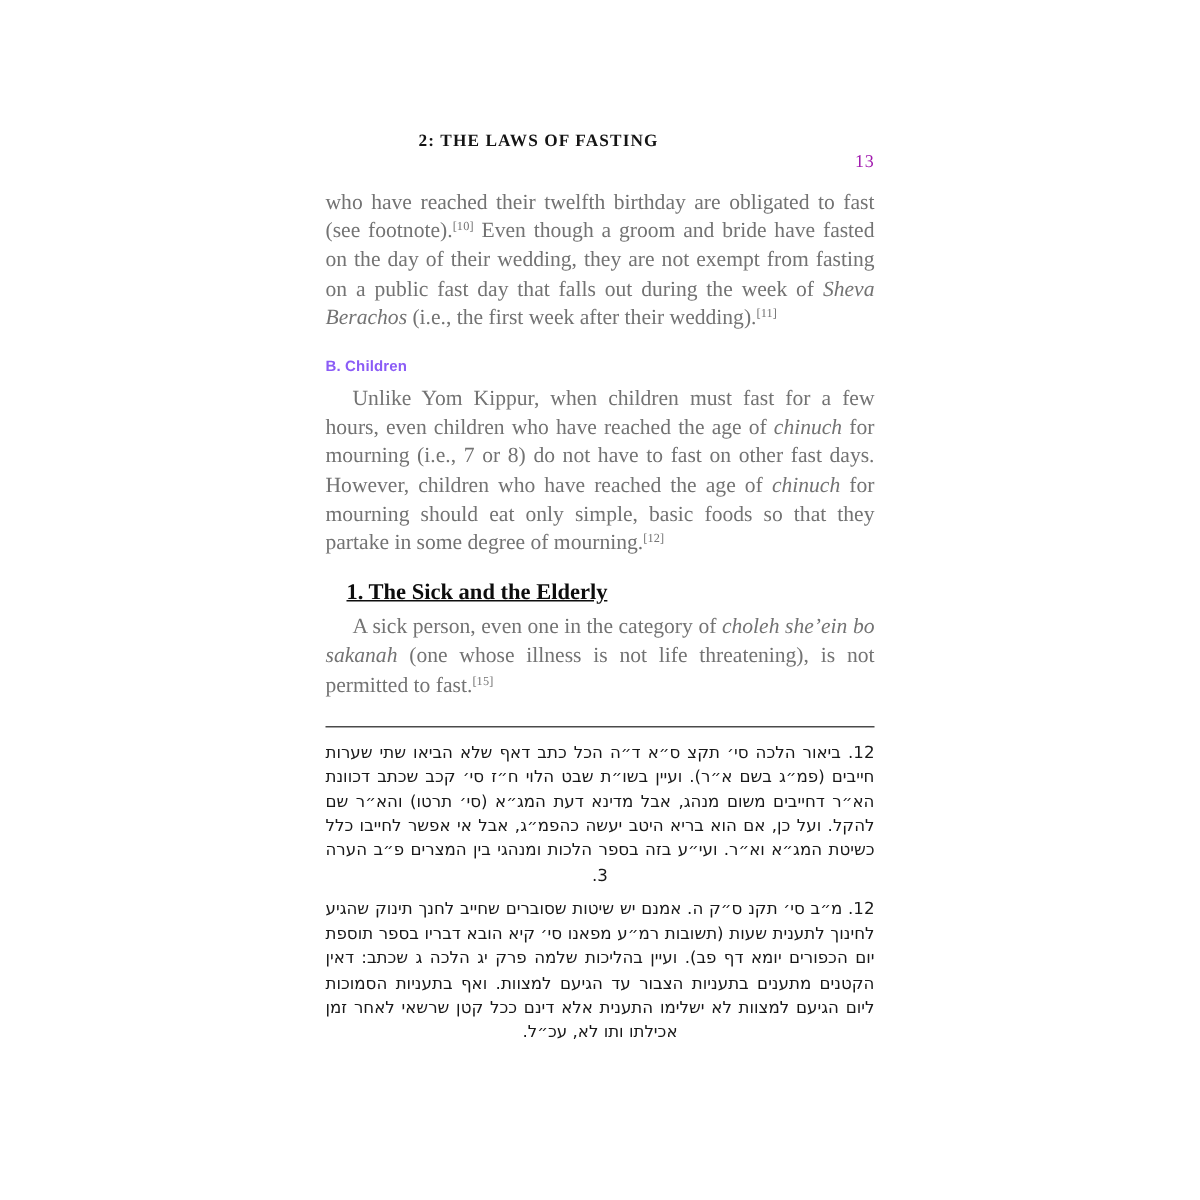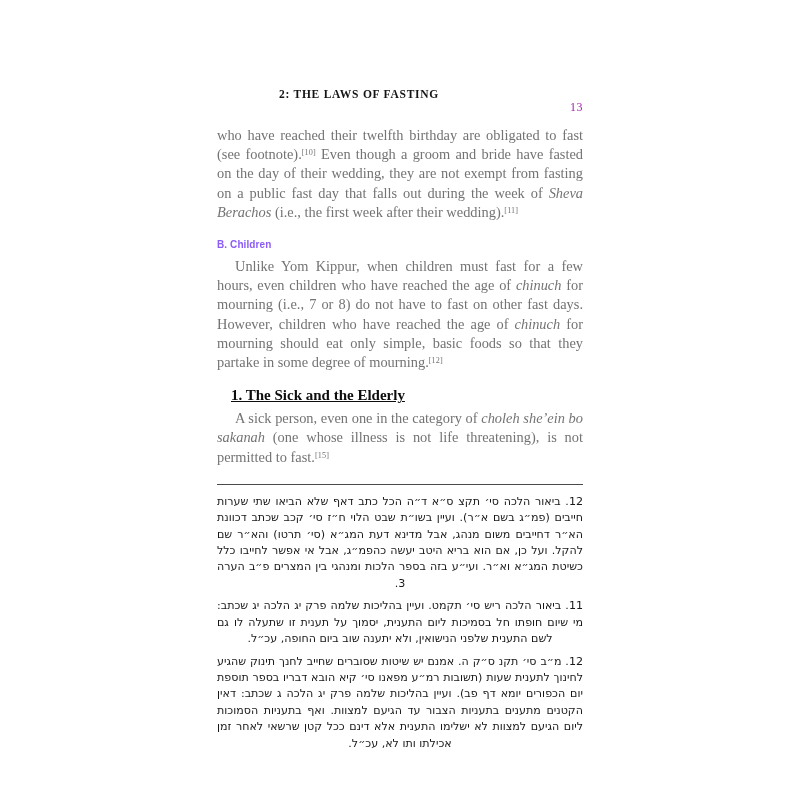--- a/index.html
+++ b/index.html
@@ -142,20 +142,19 @@
     <div class="subheading">1. The Sick and the Elderly</div>
     <p class="para indent">
       <span>A sick person, even one in the category of </span><span class="it">choleh she’ein bo sakanah</span><span> (one whose illness is not life threatening), is not permitted to fast.</span><span class="fnref">[15]</span>
     </p>
 
     <hr class="fn-rule">
 
     <div class="fnotes">
       <p class="fn"><span class="fn-num">12</span><span>. ביאור הלכה סי׳ תקצ ס״א ד״ה הכל כתב דאף שלא הביאו שתי שערות חייבים (פמ״ג בשם א״ר). ועיין בשו״ת שבט הלוי ח״ז סי׳ קכב שכתב דכוונת הא״ר דחייבים משום מנהג, אבל מדינא דעת המג״א (סי׳ תרטו) והא״ר שם להקל. ועל כן, אם הוא בריא היטב יעשה כהפמ״ג, אבל אי אפשר לחייבו כלל כשיטת המג״א וא״ר. ועי״ע בזה בספר הלכות ומנהגי בין המצרים פ״ב הערה 3.</span></p>
 
-      <p class="fn"><span class="fn-num">11</span><span>. ביאור הלכה ריש סי׳ תקמט. ועיין בהליכות שלמה פרק יג הלכה יג שכתב: מי שיום חופתו חל בסמיכות ליום התענית, יסמוך על תענית זו שתעלה לו גם לשם התענית שלפני הנישואין, ולא יתענה שוב ביום החופה, עכ״ל.</span></p>
 
       <p class="fn"><span class="fn-num">12</span><span>. מ״ב סי׳ תקנ ס״ק ה. אמנם יש שיטות שסוברים שחייב לחנך תינוק שהגיע לחינוך לתענית שעות (תשובות רמ״ע מפאנו סי׳ קיא הובא דבריו בספר תוספת יום הכפורים יומא דף פב). ועיין בהליכות שלמה פרק יג הלכה ג שכתב: דאין הקטנים מתענים בתעניות הצבור עד הגיעם למצוות. ואף בתעניות הסמוכות ליום הגיעם למצוות לא ישלימו התענית אלא דינם ככל קטן שרשאי לאחר זמן אכילתו ותו לא, עכ״ל.</span></p>
 
     </div>
 
   </div>
 </div>
 
 </body></html>

